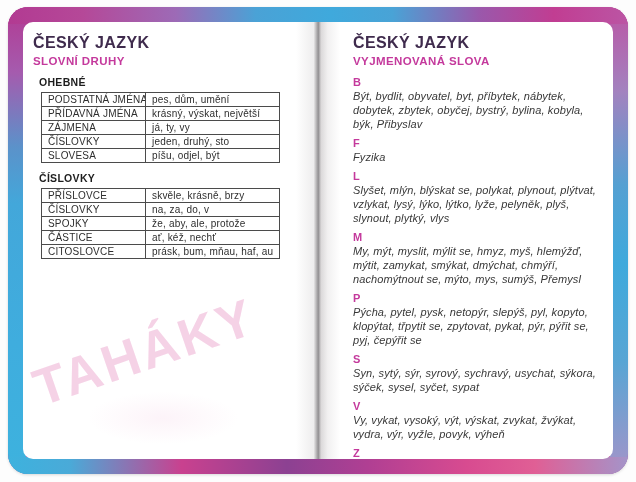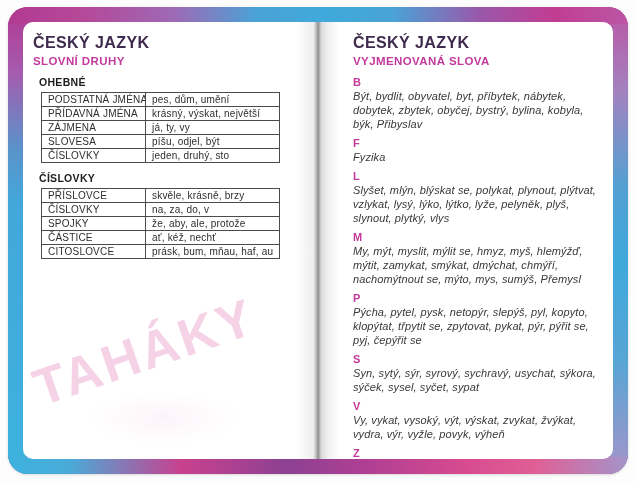--- a/index.html
+++ b/index.html
@@ -120,26 +120,26 @@
           </tr>
           <tr>
             <td class="label-cell">PŘÍDAVNÁ JMÉNA</td>
             <td class="example-cell">krásný, výskat, největší</td>
           </tr>
           <tr>
             <td class="label-cell">ZÁJMENA</td>
             <td class="example-cell">já, ty, vy</td>
           </tr>
           <tr>
+            <td class="label-cell">ČÍSLOVKY</td>
+            <td class="example-cell">jeden, druhý, sto</td>
+          </tr>
+          <tr>
             <td class="label-cell">SLOVESA</td>
             <td class="example-cell">píšu, odjel, být</td>
-          </tr>
-          <tr>
-            <td class="label-cell">ČÍSLOVKY</td>
-            <td class="example-cell">jeden, druhý, sto</td>
           </tr>
         </tbody>
       </table>
 
       <div class="table-heading">ČÍSLOVKY</div>
       <table class="word-table">
         <tbody>
           <tr>
             <td class="label-cell">PŘÍSLOVCE</td>
             <td class="example-cell">skvěle, krásně, brzy</td>

